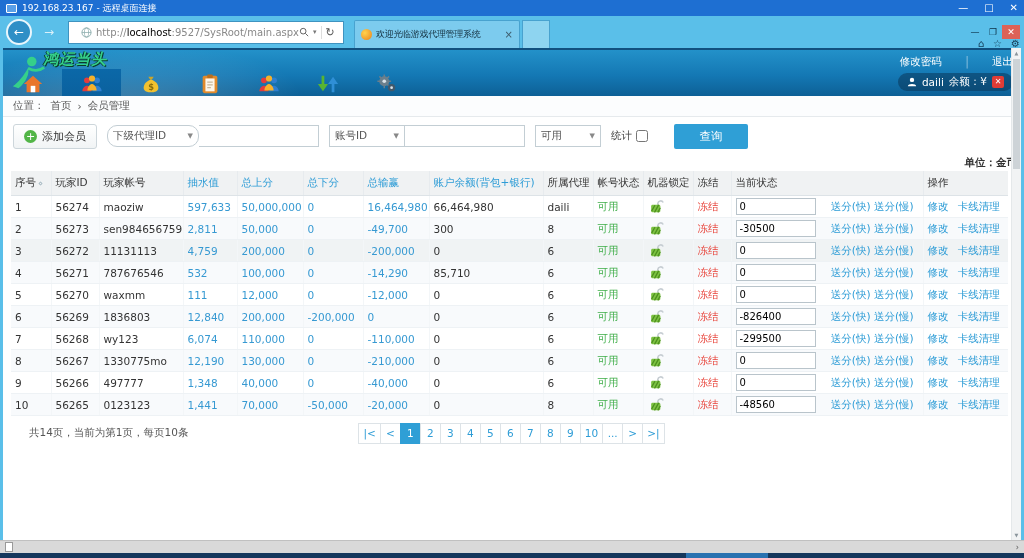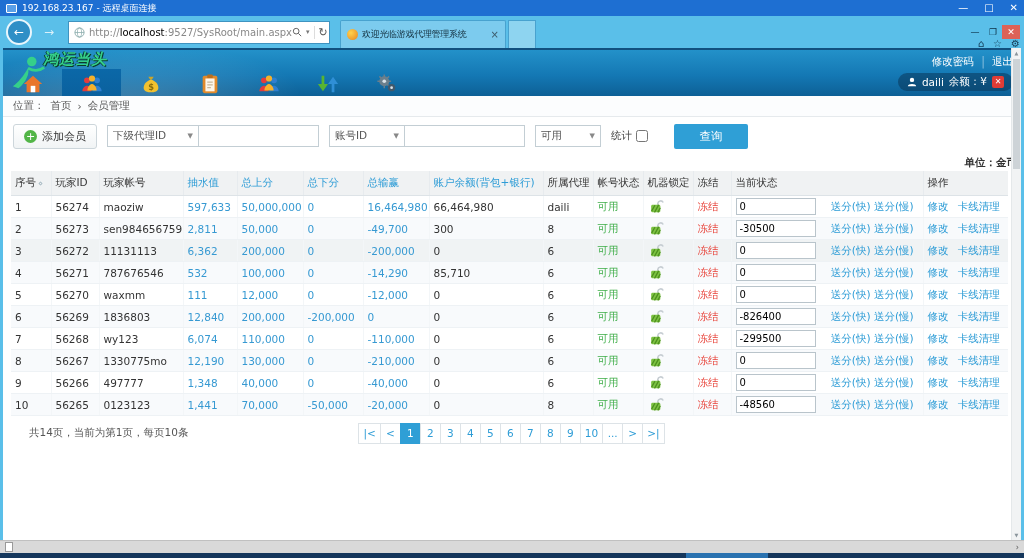--- a/index.html
+++ b/index.html
@@ -10,21 +10,21 @@
   .rdp-ic{width:9px;height:7px;border:1px solid #fff;border-radius:1px;margin-right:5px;background:#5aa0e8;}
   .rdp-ctrl{margin-left:auto;display:flex;gap:16px;font-size:10px;line-height:1;}
   .rdp-ctrl span{cursor:pointer;}
   
   .ie-chrome{height:32px;background:#5abfe9;position:relative;display:flex;align-items:center;padding-left:6px;}
   .nav-circle{width:22px;height:22px;border-radius:50%;display:flex;align-items:center;justify-content:center;
               font-size:12px;line-height:1;flex:0 0 auto;}
   .nav-circle.back{background:#2f8fc6;border:2px solid #e9f6fc;color:#fff;margin-right:4px;}
   .nav-circle.fwd{color:#d9f0fa;border:2px solid transparent;}
   .address{height:21px;background:#fff;border:1px solid #3f93c0;display:flex;align-items:center;
-           width:250px;margin-left:6px;padding:0 5px;font-size:10px;white-space:nowrap;overflow:hidden;}
+           width:250px;margin-left:6px;padding:0 12px;font-size:10px;white-space:nowrap;overflow:hidden;}
   .u1{color:#888;}.u2{color:#000;}
   .addr-ctrl{margin-left:auto;display:flex;align-items:center;gap:4px;color:#666;}
   .addr-sep{width:1px;height:13px;background:#ddd;}
   .caret-sm{font-size:7px;color:#777;}
   .refresh{font-size:11px;color:#555;}
   .tab{height:27px;align-self:flex-end;background:#7ccbee;border:1px solid #48a2cf;border-bottom:none;
        display:flex;align-items:center;width:152px;padding:0 6px;margin-left:10px;border-radius:2px 2px 0 0;gap:4px;}
   .tab-fav{width:11px;height:11px;border-radius:50%;background:radial-gradient(circle at 35% 35%,#ffd24d,#e8831f);flex:0 0 auto;}
   .tab-title{font-size:9px;color:#13303f;flex:1;white-space:nowrap;overflow:hidden;letter-spacing:-.3px;}
   .tab-close{font-size:10px;color:#3d5b6b;cursor:pointer;}
@@ -46,42 +46,42 @@
              text-shadow:1px 1px 0 #0a3d2a, -1px 0 0 #0a3d2a;margin-left:40px;}
   .logo-swoosh{position:absolute;left:6px;top:4px;}
   .nav-items{display:flex;flex:0 0 auto;}
   .nav-item{width:59px;height:46px;display:flex;flex-direction:column;align-items:center;justify-content:center;
             gap:2px;color:#fff;font-size:10.5px;cursor:pointer;position:relative;white-space:nowrap;}
   .nav-item .nav-ic{width:22px;height:22px;display:flex;align-items:center;justify-content:center;}
   .nav-item .nav-ic svg{width:22px;height:22px;}
   .nav-item.active{background:linear-gradient(180deg,#0b68a8,#0a5c97);}
   .nav-item.active::after{content:"";position:absolute;left:0;right:0;bottom:0;height:3px;background:#7dc242;}
   .top-right{position:absolute;right:8px;top:5px;text-align:right;color:#fff;font-size:10.5px;}
-  .tr-links{display:flex;justify-content:flex-end;gap:6px;align-items:center;}
+  .tr-links{display:flex;justify-content:flex-end;gap:22px;align-items:center;}
   .tr-links .lk{cursor:pointer;}
   .tr-sep{opacity:.5;}
   .user-pill{margin-top:4px;background:rgba(8,48,80,.5);border-radius:10px;padding:2px 9px;
              display:inline-flex;align-items:center;gap:5px;font-size:10.5px;}
   .badge{width:12px;height:12px;background:#e03c36;border-radius:2px;color:#fff;font-size:8px;
          display:inline-flex;align-items:center;justify-content:center;line-height:1;}
   
   .breadcrumb{height:20px;display:flex;align-items:center;gap:6px;padding:0 10px;font-size:10.5px;
               color:#555;border-bottom:1px solid #e6eaed;background:#fcfdfe;}
   .bc-link{cursor:pointer;}
   
   .toolbar{height:38px;display:flex;align-items:center;padding:0 10px;gap:10px;}
   .btn-add{display:inline-flex;align-items:center;gap:5px;height:25px;padding:0 10px;border:1px solid #cdd6db;
            border-radius:3px;background:linear-gradient(#ffffff,#f1f4f5);font-size:11px;color:#333;cursor:pointer;
            font-family:inherit;}
   .plus{width:13px;height:13px;border-radius:50%;background:#52b547;color:#fff;display:inline-flex;
         align-items:center;justify-content:center;font-size:11px;line-height:1;}
   .group{display:flex;align-items:stretch;}
   .select{height:22px;border:1px solid #c3ced4;background:#fff;display:inline-flex;align-items:center;
           justify-content:space-between;font-size:10.5px;color:#555;padding:0 5px;cursor:pointer;box-sizing:border-box;}
-  .w90{width:92px;}.w76{width:76px;}.w66{width:66px;}
+  .w90{width:92px;border-radius:10px;}.w76{width:76px;}.w66{width:66px;}
   .caret{font-size:7px;color:#888;margin-left:4px;}
   .tb-input{height:22px;width:120px;border:1px solid #c3ced4;border-left:none;box-sizing:border-box;
             font-size:11px;padding:0 4px;outline:none;font-family:inherit;}
   .stat{display:flex;align-items:center;gap:4px;font-size:10.5px;color:#444;}
   .stat input{width:12px;height:12px;margin:0;}
   .btn-search{height:25px;width:74px;background:#2f9fd6;color:#fff;border:none;border-radius:2px;
               font-size:11.5px;margin-left:16px;cursor:pointer;font-family:inherit;}
   
   .unit-row{height:16px;display:flex;justify-content:flex-end;align-items:center;padding-right:4px;
             font-size:10.5px;color:#333;font-weight:bold;}
@@ -418,21 +418,21 @@
     </td>
     <td class="ops">
       <span class="blue-link">修改</span>
       <span class="blue-link">卡线清理</span>
     </td>
   </tr>
           <tr class="hover-row">
     <td>3</td>
     <td>56272</td>
     <td>11131113</td>
-    <td class="num">6,362</td>
+    <td class="num">4,759</td>
     <td class="num">200,000</td>
     <td class="num">0</td>
     <td class="num">-200,000</td>
     <td>0</td>
     <td>6</td>
     <td class="green">可用</td>
     <td class="lock-cell">
       <svg width="18" height="15" viewBox="0 0 20 18">
         <path d="M11 8 V5.2 A3.4 3.4 0 0 1 17.4 4.2" fill="none" stroke="#c6cdd2" stroke-width="2"></path>
         <rect x="3" y="7" width="11" height="9" rx="1.6" fill="#7dc242"></rect>

